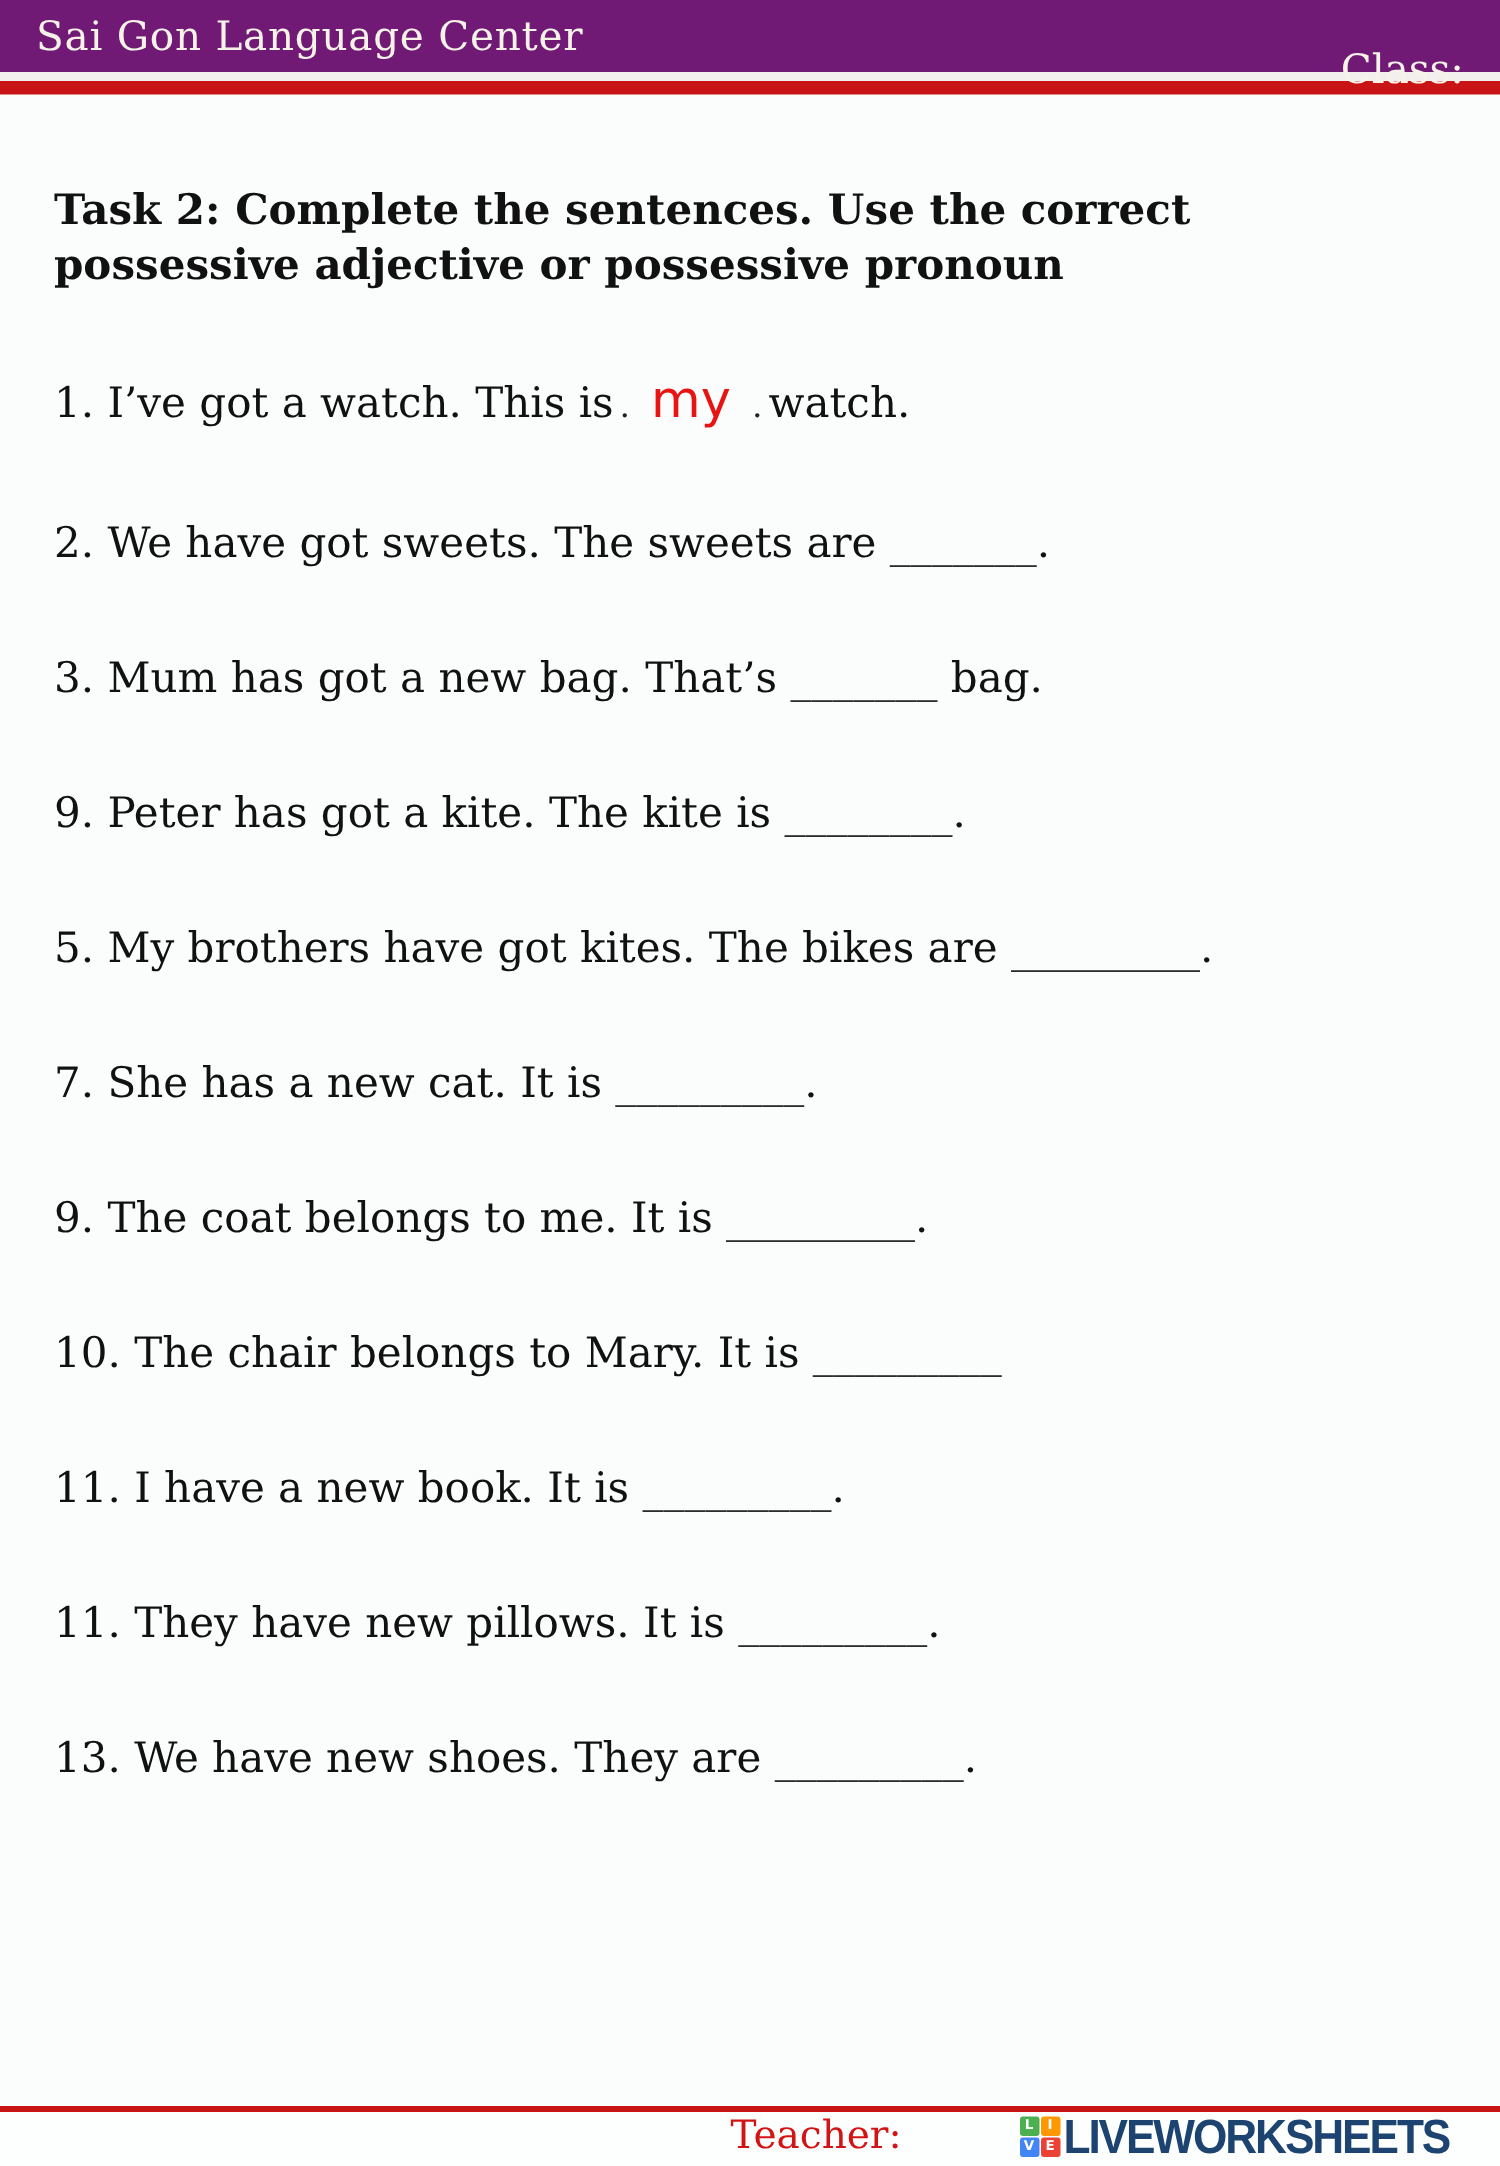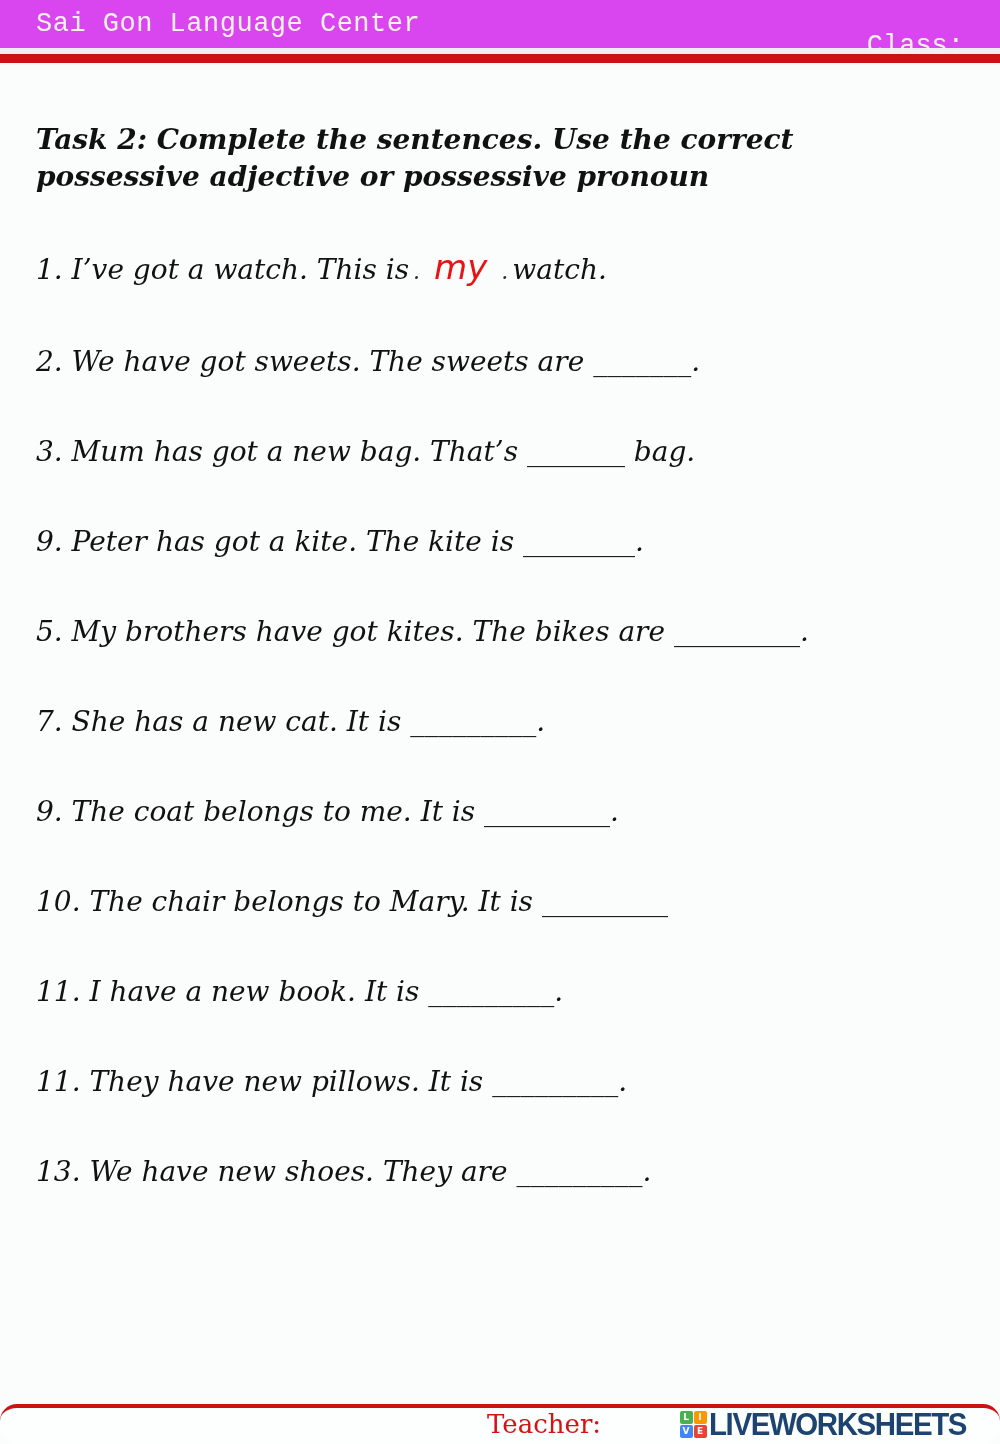--- a/index.html
+++ b/index.html
@@ -5,52 +5,52 @@
   html,body{margin:0;padding:0;}
   body{
     width:1000px;height:1444px;
     background:#fbfdfd;
     font-family:"DejaVu Serif","Liberation Serif",serif;
     overflow:hidden;
     position:relative;
   }
   
   .header-bar{
-    height:48px;background:#d946ef;
+    height:48px;background:#701a75;
     display:flex;align-items:center;justify-content:space-between;
-    padding:0 36px;box-sizing:border-box;font-family:Liberation Mono, monospace;
+    padding:0 24px;box-sizing:border-box;
   }
   .school-name{color:#f7f2e8;font-size:27px;letter-spacing:.5px;}
   .class-label{color:#f7f2e8;font-size:27px;margin-top:44px;}
   .stripe-white{height:6px;background:#f3efef;}
   .stripe-red{height:9px;background:#c81414;}
   
   main{
     height:1345px;box-sizing:border-box;
-    padding:58px 40px 0 36px;overflow:hidden;font-style:italic;
+    padding:58px 40px 0 36px;overflow:hidden;
   }
   .task-title{
     margin:0;max-width:935px;
     font-size:28px;line-height:37px;font-weight:bold;color:#111;
   }
   .sentence-list{margin-top:55px;}
   .sentence{
     font-size:28px;line-height:34px;color:#111;
     margin:0 0 56px 0;white-space:normal;
   }
   .edge-dot{font-size:22px;color:#222;display:inline-block;margin:0 4px;}
   .answer{
     color:#e81313;
     font-family:"DejaVu Sans","Liberation Sans",sans-serif;
     font-size:34px;display:inline-block;margin:0 10px;
   }
   
   footer{
     position:absolute;left:0;bottom:0;width:1000px;height:36px;
-    border-top:4px solid #c81414;background:#fdfefe;box-sizing:content-box;border-radius:17px;
+    border-top:4px solid #c81414;background:#fdfefe;box-sizing:content-box;
   }
   .teacher-label{
     position:absolute;left:487px;top:1px;
     color:#d21414;font-size:26px;
   }
   .logo{
     position:absolute;right:12px;top:1px;
     display:flex;align-items:center;
   }
   .logo-tiles{

